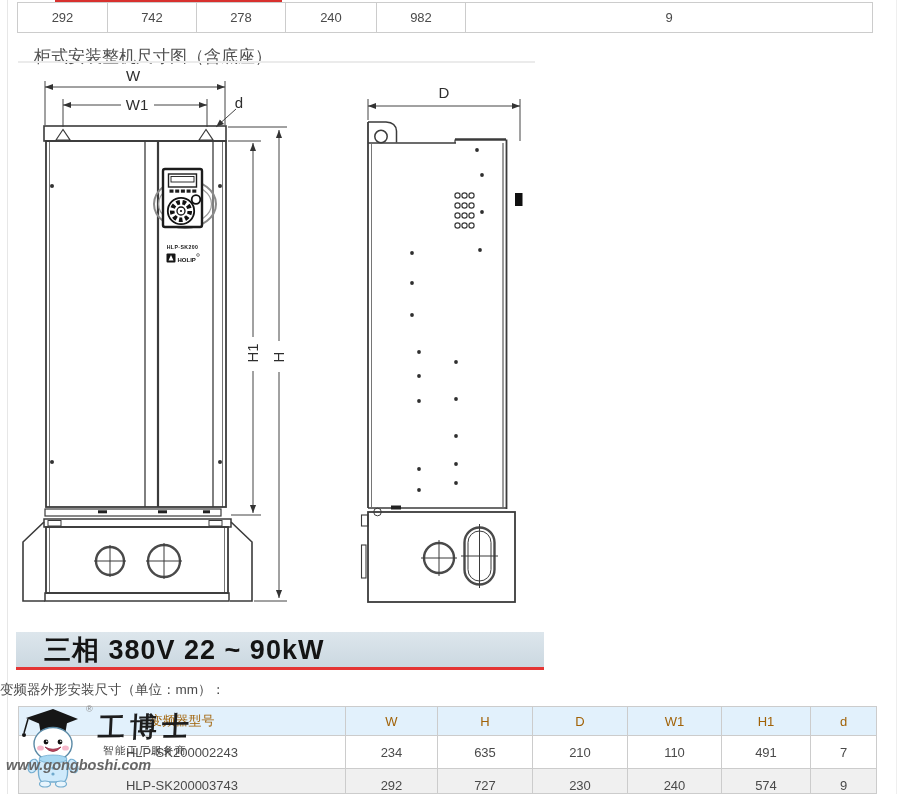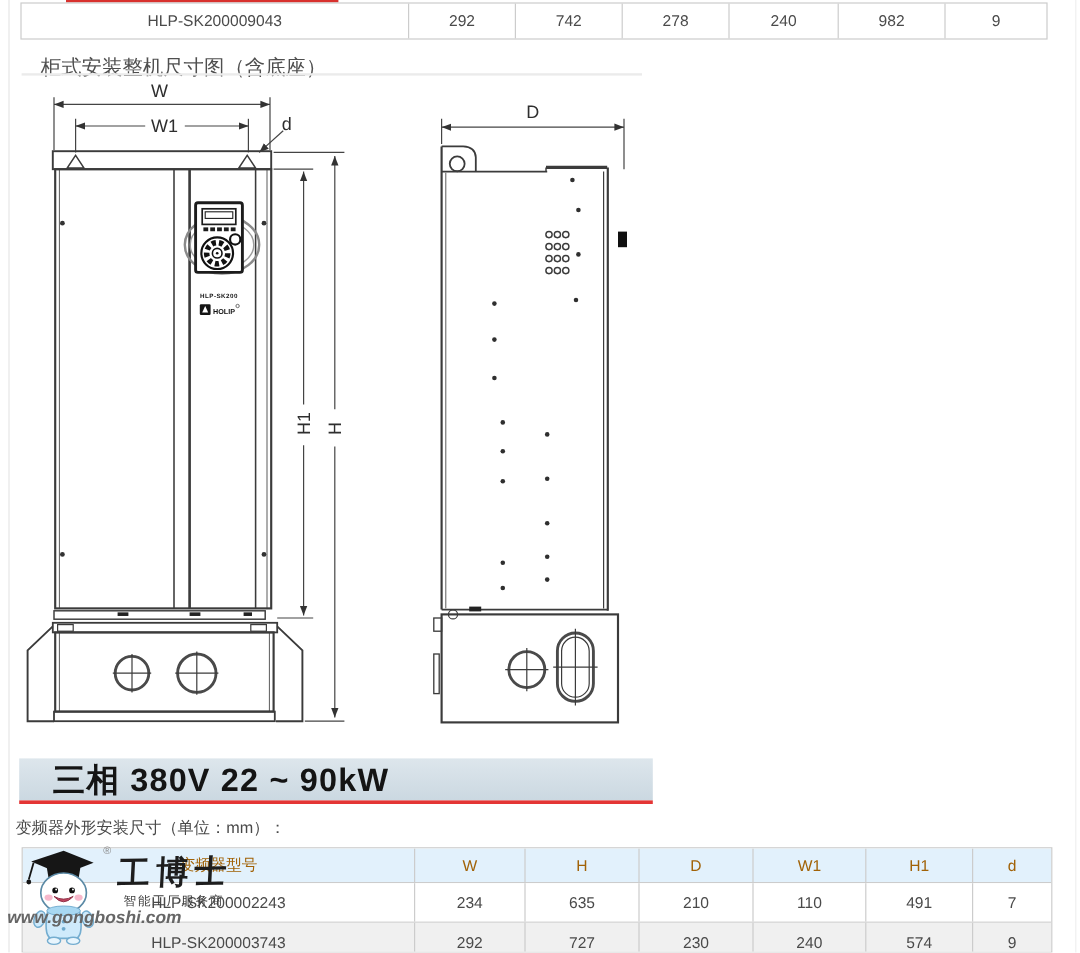--- a/index.html
+++ b/index.html
@@ -32,42 +32,41 @@
   .section-title{position:absolute;left:34px;top:45px;font-size:17px;color:#4f4f4f;}
   .title-underline{position:absolute;left:18px;top:61px;width:517px;height:2px;background:#ebebeb;}
 
   .drawing-svg{position:absolute;left:0;top:0;width:900px;height:632px;}
 
   .banner{position:absolute;left:16px;top:632px;width:500px;height:35px;
           background:linear-gradient(180deg,#dde6ec 0%,#cbd8e1 100%);
           border-bottom:3px solid #e43535;display:flex;align-items:center;padding-left:28px;}
   .banner span{font-size:27px;font-weight:bold;color:#141414;letter-spacing:1px;}
 
-  .dims-caption{position:absolute;left:13px;top:681px;font-size:13.5px;color:#4a4a4a;}
+  .dims-caption{position:absolute;left:0;top:681px;font-size:13.5px;color:#4a4a4a;}
 
   
   .watermark{position:absolute;left:4px;top:698px;width:250px;height:96px;z-index:5;}
   .wm-mascot{position:absolute;left:4px;top:4px;}
   .wm-reg{position:absolute;left:82px;top:6px;font-size:9px;color:#8a8a8a;}
   .wm-name{position:absolute;left:94px;top:11px;font-size:27px;font-weight:bold;color:#1d1d1d;
            font-family:"Liberation Serif",serif;letter-spacing:5px;transform:skewX(-4deg) rotate(-1deg);}
   .wm-slogan{position:absolute;left:99px;top:46px;font-size:10.5px;color:#3f3f3f;letter-spacing:1.5px;font-family:Liberation Mono, monospace;}
   .wm-url{position:absolute;left:2px;top:59px;font-size:14.5px;font-weight:600;color:#666666;font-style:italic;}
 </style>
 </head>
 <body>
 
 <div class="page">
   <div class="edge left"></div>
   <div class="edge right"></div>
   <div class="red-fragment"></div>
 
   <div class="tbl top-table">
     <div class="trow">
-      <div class="cell t0">HLP-SK200009043</div>
       <div class="cell t1">292</div>
       <div class="cell t2">742</div>
       <div class="cell t3">278</div>
       <div class="cell t4">240</div>
       <div class="cell t5">982</div>
       <div class="cell t6">9</div>
     </div>
   </div>
 
   <div class="section-title">柜式安装整机尺寸图（含底座）</div>

